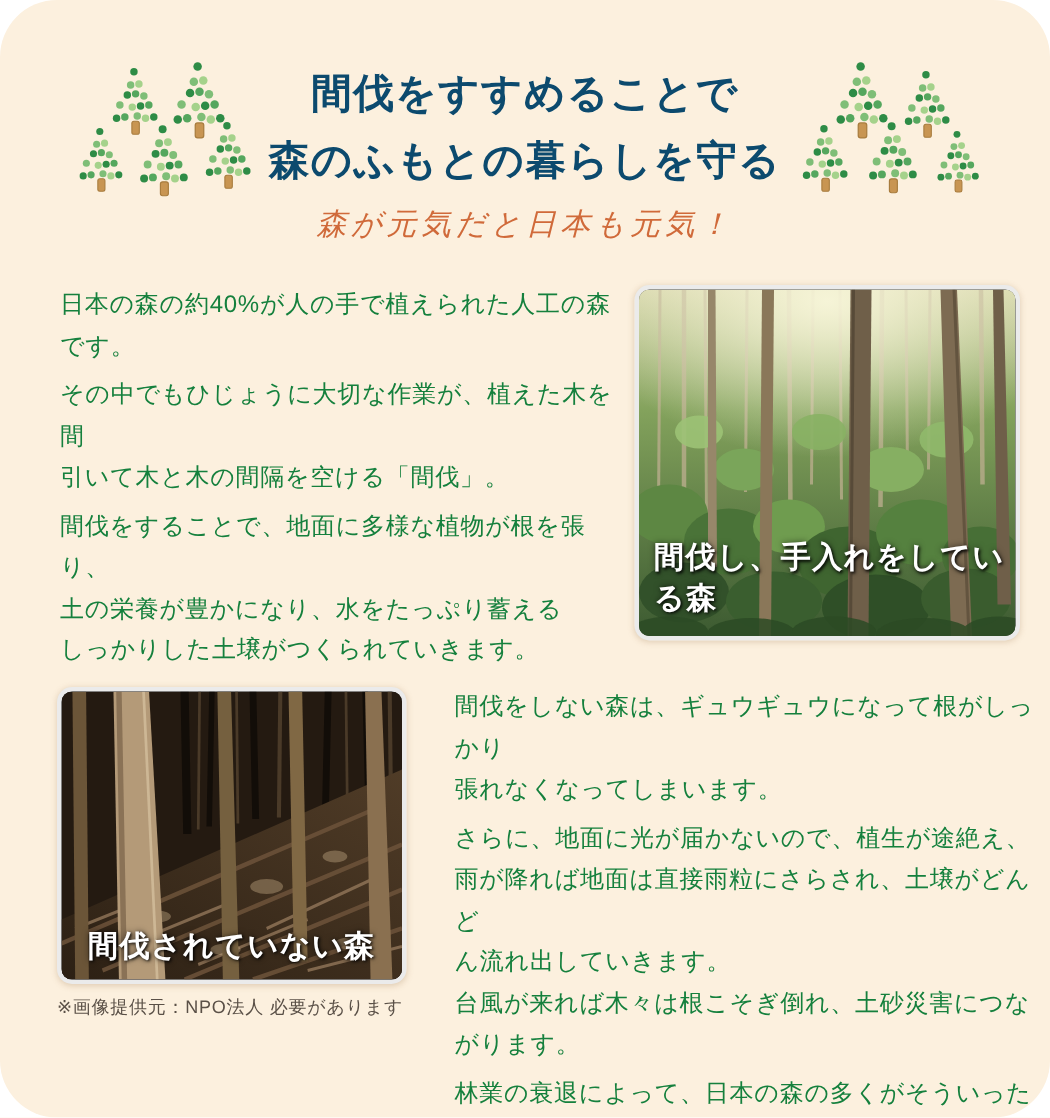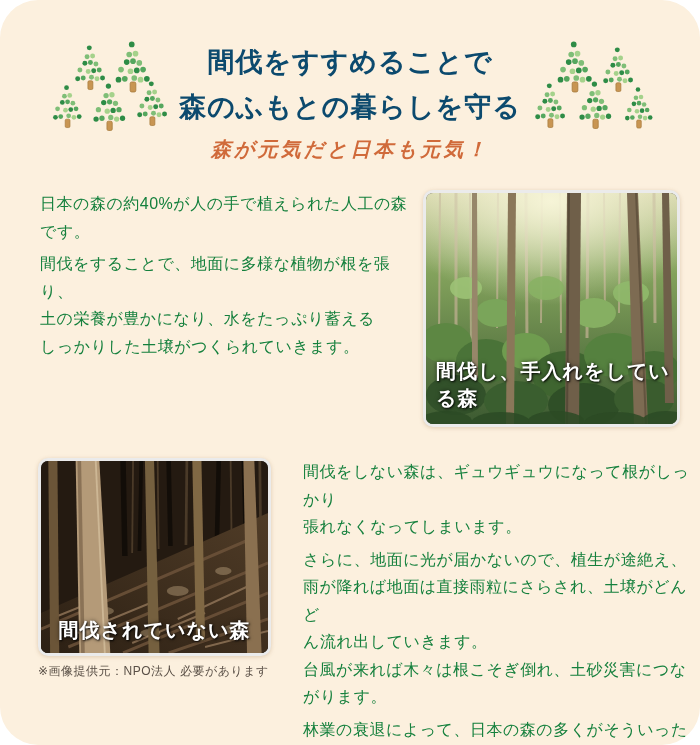--- a/index.html
+++ b/index.html
@@ -16,21 +16,21 @@
   .tree-cluster.left  { left:50px; top:40px; }
   .tree-cluster.right { left:532px; top:40px; }
   .tree-cluster svg { position:absolute; }
 
   .title-block { position:absolute; left:0; right:0; top:40px; text-align:center; }
   .title-line {
     font-size:27px; font-weight:bold; line-height:45px;
     color:#0c4a6e; letter-spacing:1px;
   }
   .subtitle {
-    margin-top:6px; font-size:20px; font-weight:bold;
+    margin-top:6px; font-size:20px; font-weight:normal;
     color:#d06a3a; letter-spacing:3px; font-style:italic;
   }
 
   
   .body-text p {
     font-size:16px; line-height:27.5px; color:#15803d;
     margin:0 0 5px 0; letter-spacing:0.5px;
   }
 
   
@@ -252,20 +252,21 @@
 
   <div class="title-block">
     <div class="title-line">間伐をすすめることで</div>
     <div class="title-line">森のふもとの暮らしを守る</div>
     <div class="subtitle">森が元気だと日本も元気！</div>
   </div>
 
   <section class="section-top">
     <div class="body-text">
       <p>日本の森の約40%が人の手で植えられた人工の森<br>です。</p>
+      <p>その中でもひじょうに大切な作業が、植えた木を間<br>引いて木と木の間隔を空ける「間伐」。</p>
       <p>間伐をすることで、地面に多様な植物が根を張り、<br>土の栄養が豊かになり、水をたっぷり蓄える<br>しっかりした土壌がつくられていきます。</p>
     </div>
 
     <figure class="photo photo-tended">
       <svg viewBox="0 0 251 231" preserveAspectRatio="none">
         <defs>
           <linearGradient id="p1bg" x1="0" y1="0" x2="0" y2="1">
             <stop offset="0" stop-color="#d6d6aa"></stop>
             <stop offset="0.35" stop-color="#83a25c"></stop>
             <stop offset="1" stop-color="#3c5a31"></stop>

